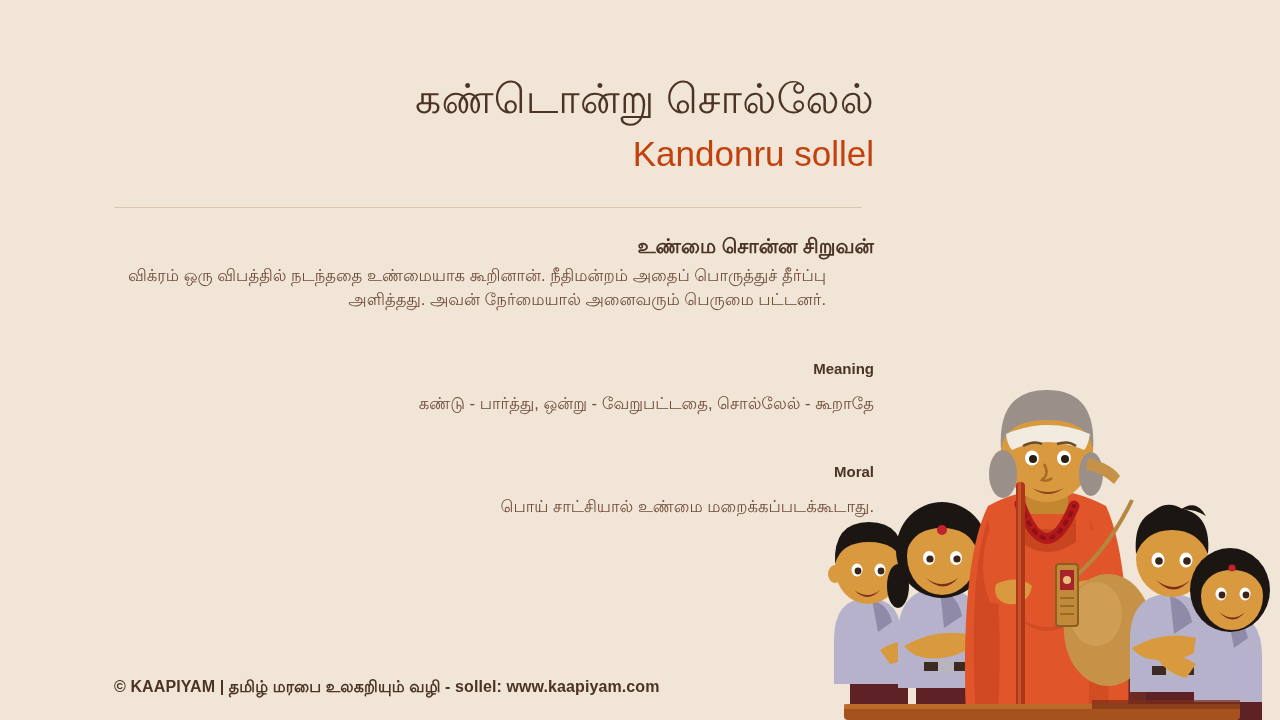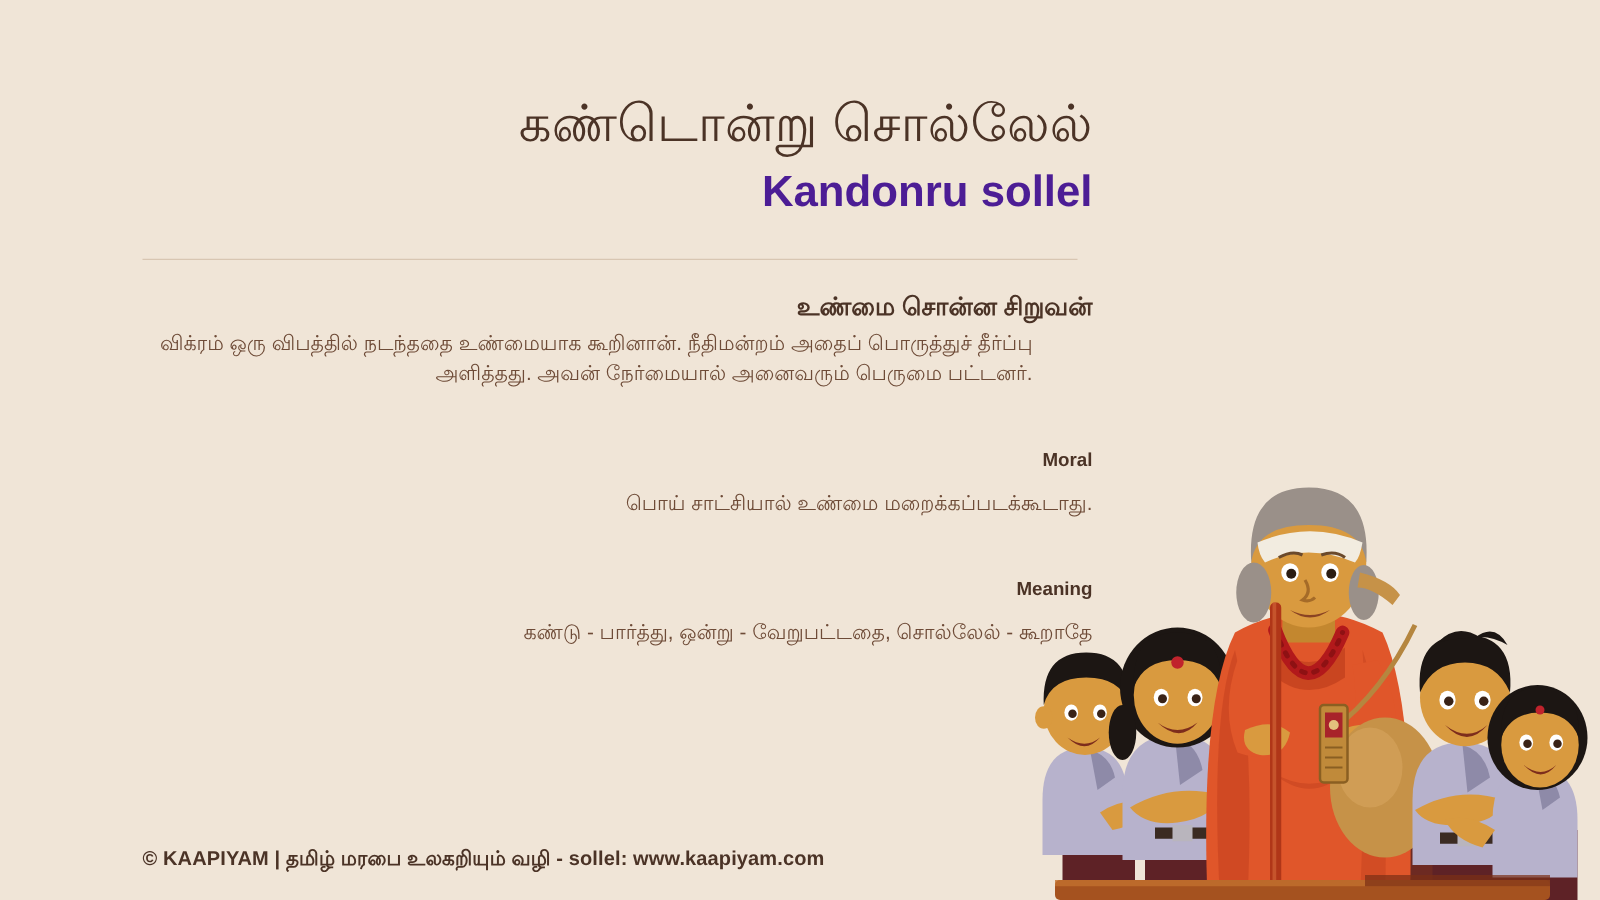--- a/index.html
+++ b/index.html
@@ -26,22 +26,22 @@
   .title-tamil {
     font-size:41px;
     font-weight:400;
     color:#4b3326;
     letter-spacing:0.2px;
     line-height:1.25;
     margin-top:74px;
   }
   .title-roman {
     font-size:35px;
-    font-weight:700;
-    color:#4c1d95;
+    font-weight:400;
+    color:#c2410c;
     line-height:1.3;
     margin-top:6px;
   }
 
   .divider {
     margin-top:30px;
     width:748px;
     height:1px;
     background:#d8c6b2;
   }
@@ -106,27 +106,27 @@
 
     <h2 class="title-roman">Kandonru sollel</h2>
 
     <div class="divider"></div>
 
     <h3 class="story-heading">உண்மை சொன்ன சிறுவன்</h3>
 
     <p class="story-body">விக்ரம் ஒரு விபத்தில் நடந்ததை உண்மையாக கூறினான். நீதிமன்றம் அதைப் பொருத்துச் தீர்ப்பு அளித்தது. அவன் நேர்மையால் அனைவரும் பெருமை பட்டனர்.</p>
 
     <div class="section">
+      <div class="section-label">Meaning</div>
+      <p class="section-text">கண்டு - பார்த்து, ஒன்று - வேறுபட்டதை, சொல்லேல் - கூறாதே</p>
+    </div>
+
+    <div class="section">
       <div class="section-label">Moral</div>
       <p class="section-text">பொய் சாட்சியால் உண்மை மறைக்கப்படக்கூடாது.</p>
-    </div>
-
-    <div class="section">
-      <div class="section-label">Meaning</div>
-      <p class="section-text">கண்டு - பார்த்து, ஒன்று - வேறுபட்டதை, சொல்லேல் - கூறாதே</p>
     </div>
 
   </div>
 
   <div class="footer">© KAAPIYAM | தமிழ் மரபை உலகறியும் வழி - sollel: www.kaapiyam.com</div>
 
   <div class="illustration">
     <svg viewBox="0 0 460 342" xmlns="http://www.w3.org/2000/svg">
 
       <rect x="112" y="272" width="108" height="70" fill="#6d2a22"></rect>

